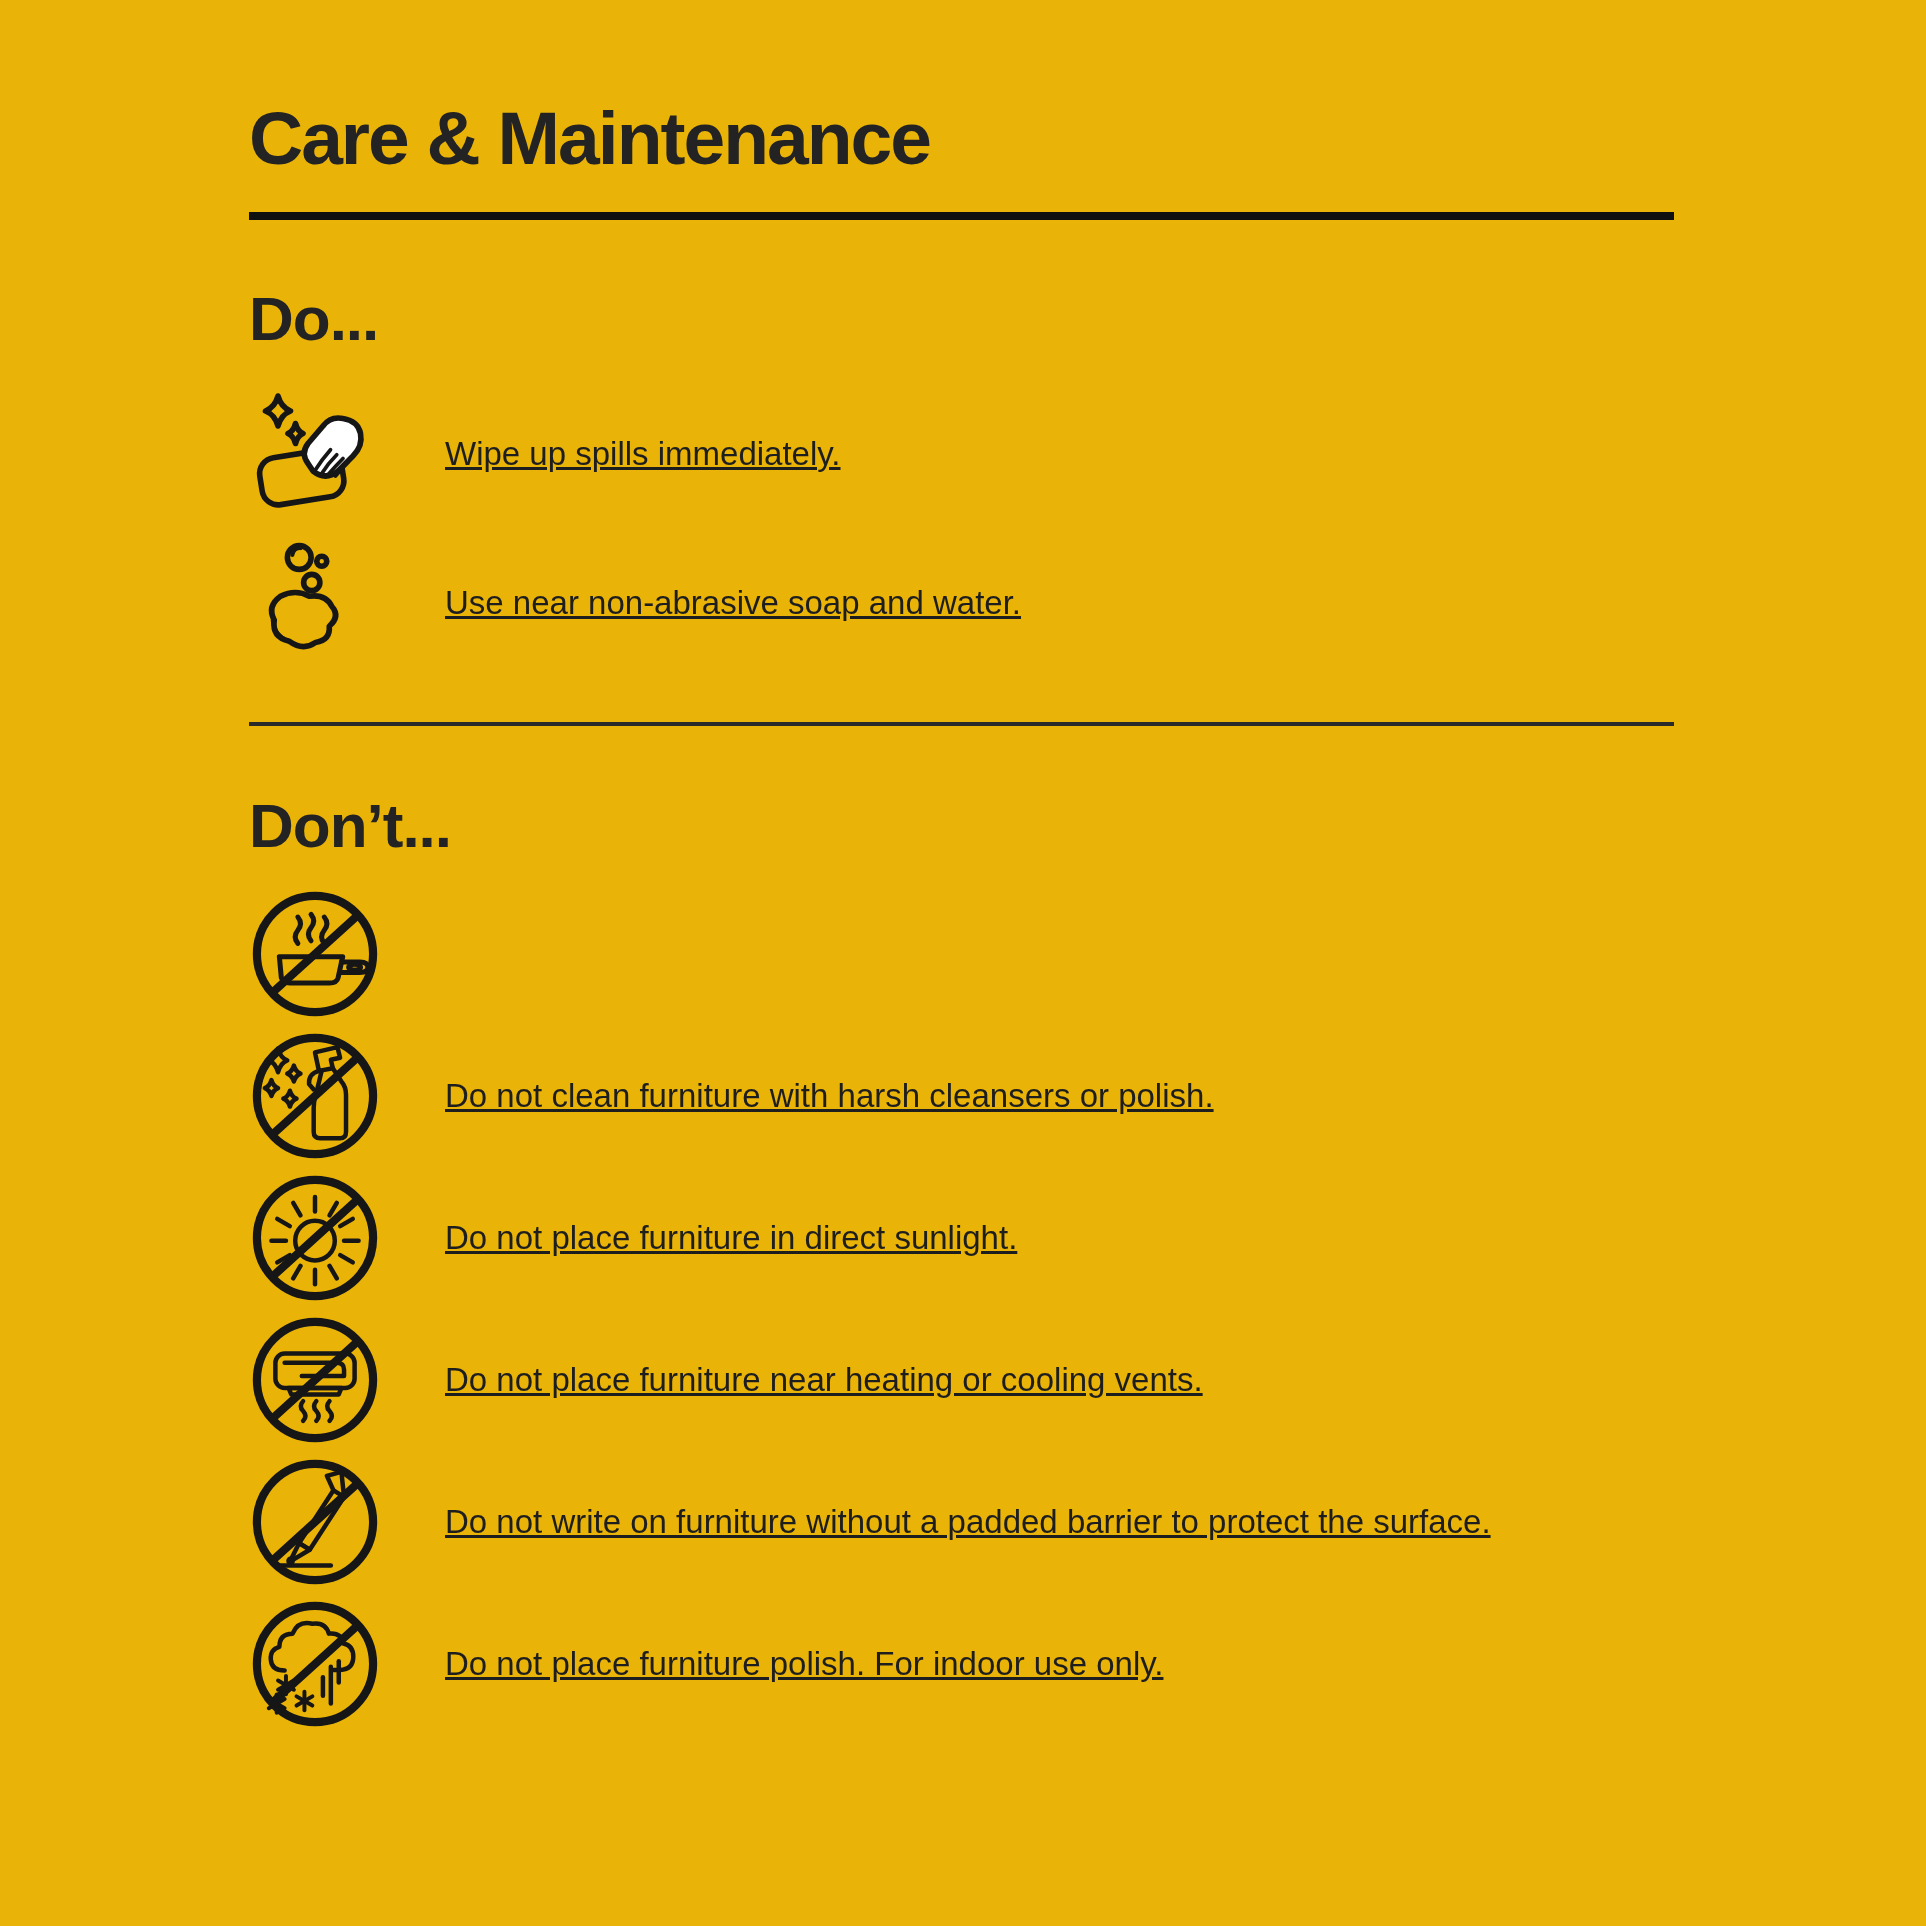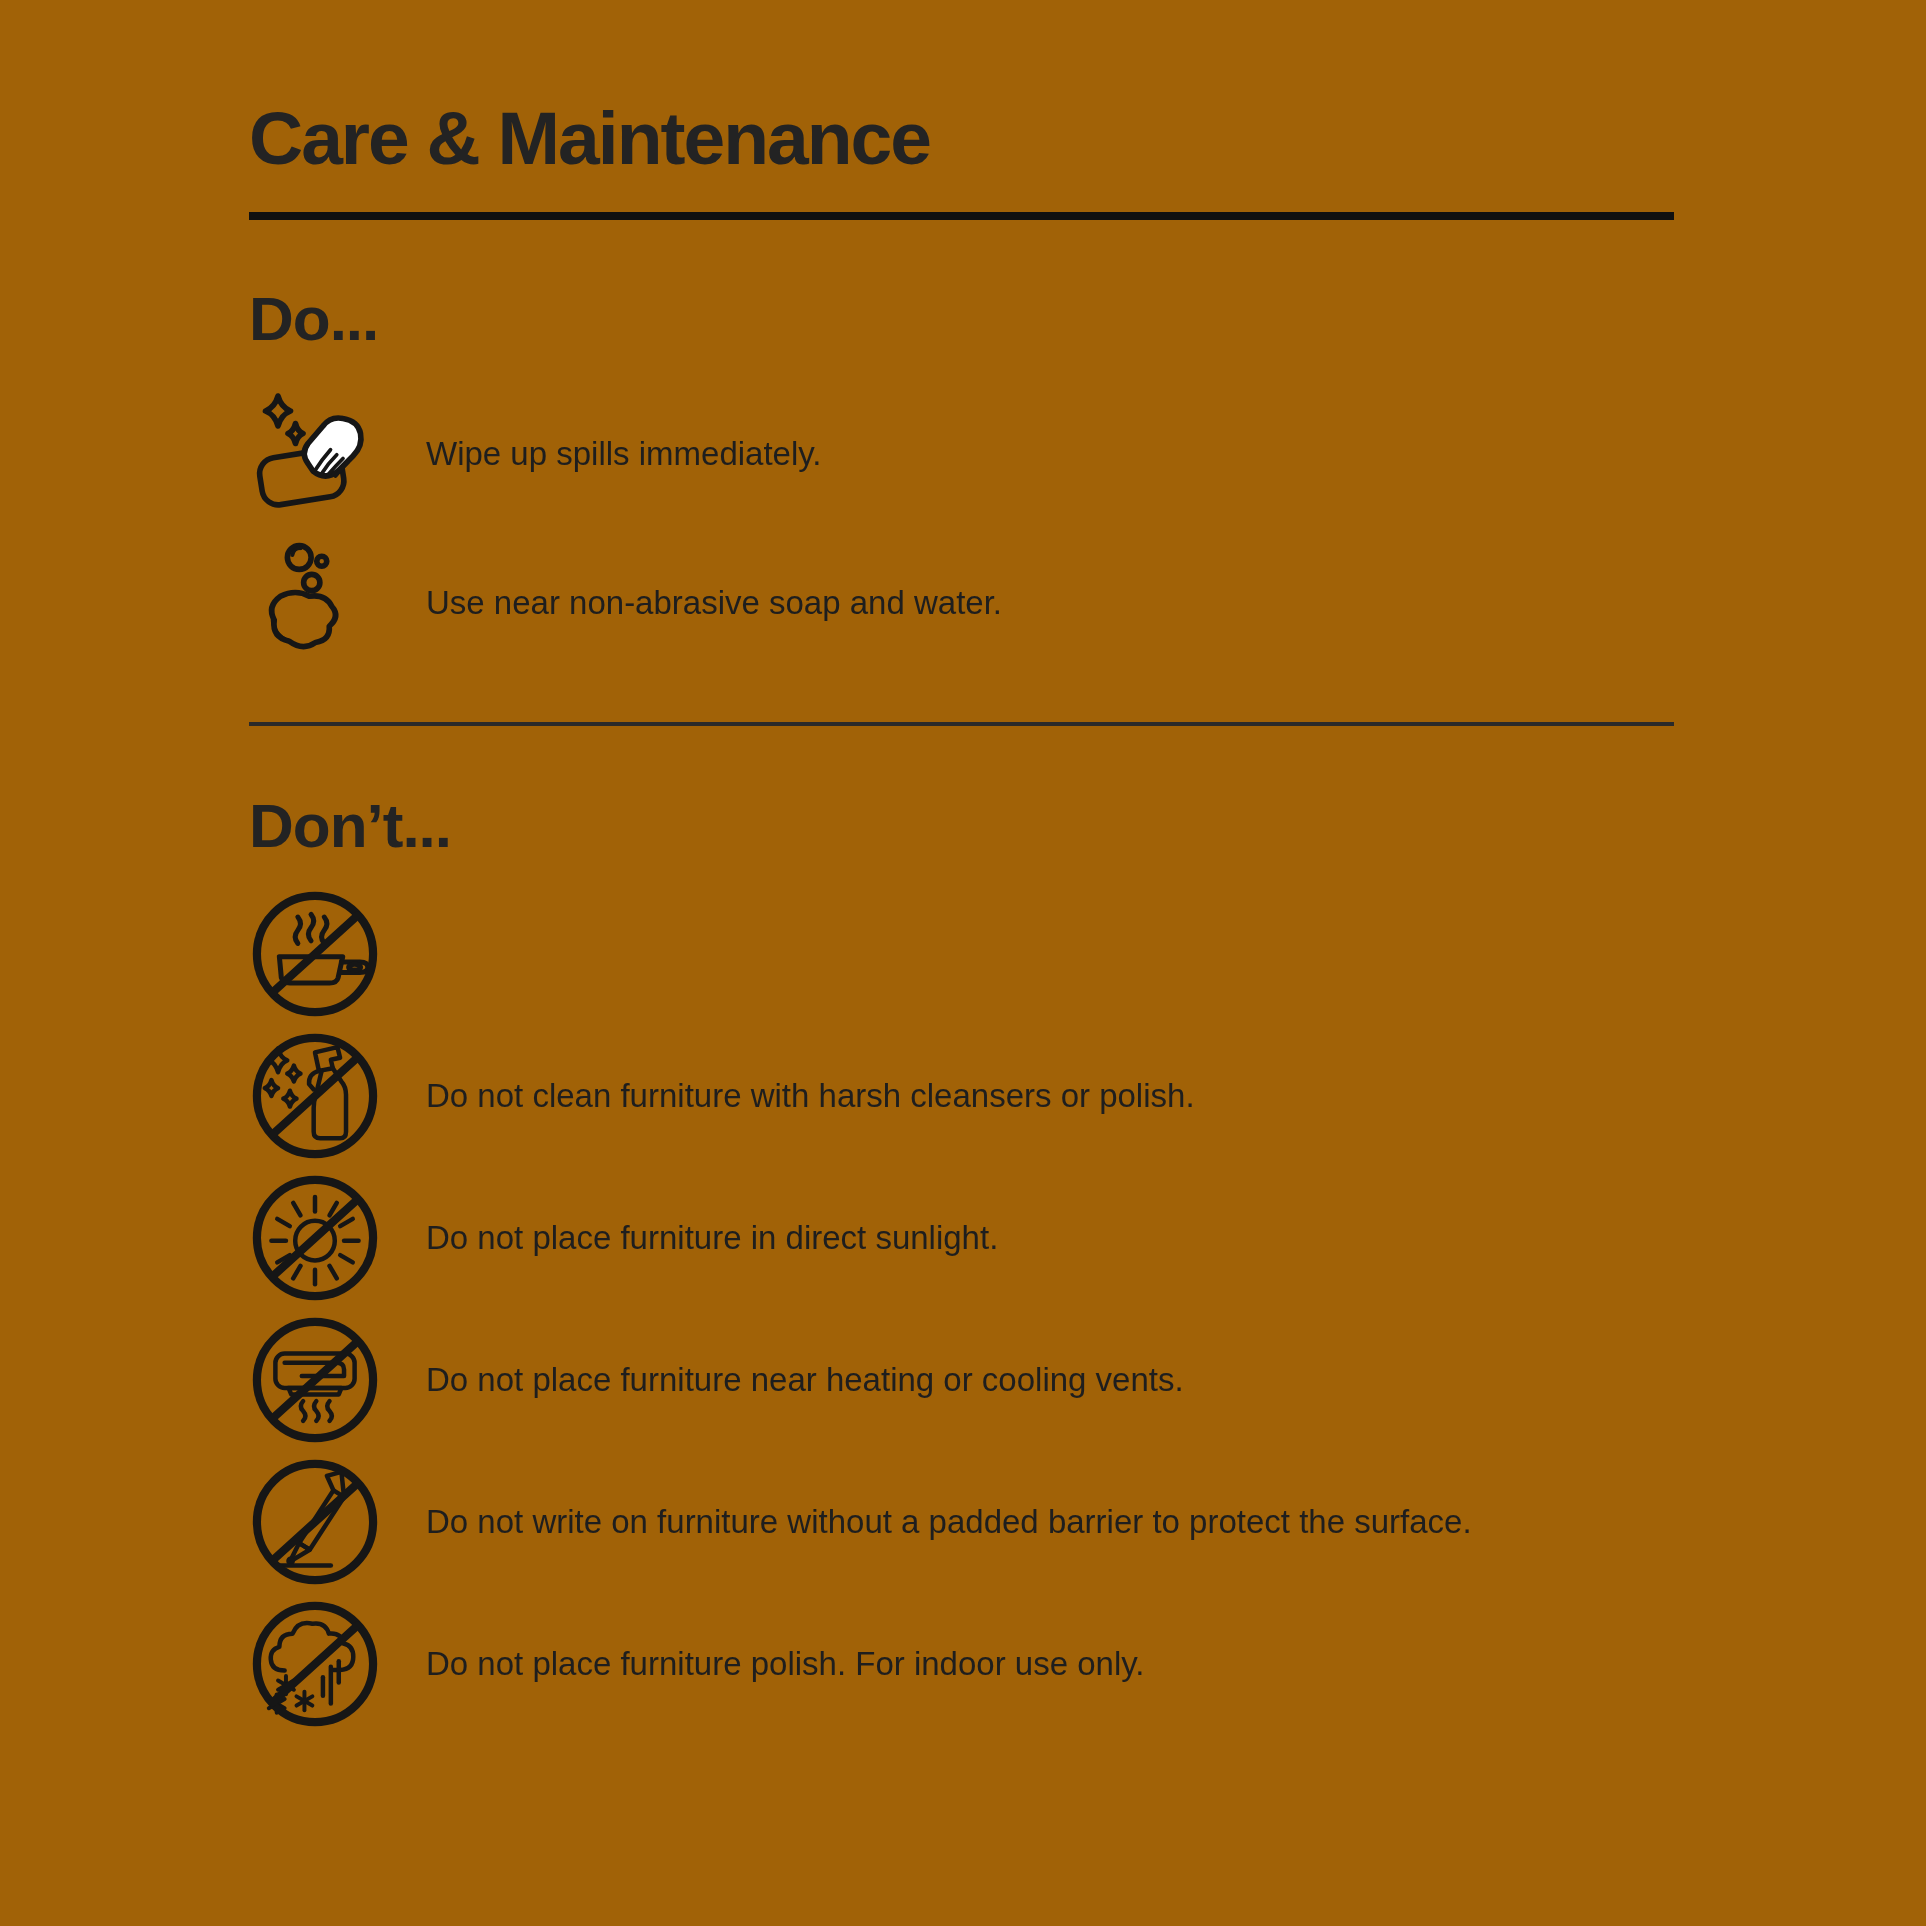--- a/index.html
+++ b/index.html
@@ -6,21 +6,21 @@
   html,body { background:#ffffff; }
   body {
     width:1927px; height:1927px;
     font-family:"Liberation Sans","DejaVu Sans",sans-serif;
     color:#1b1b1b;
   }
   .page {
     position:relative;
     width:1927px; height:1927px;
     padding:97px 253px 0 249px;
-    background:#a16207;
+    background:#eab308;
     overflow:hidden;
   }
   .title {
     font-size:75px; font-weight:bold; letter-spacing:-2px;
     color:#232323; line-height:1.1;
   }
   .title-rule {
     height:8px; background:#101010; margin-top:32px;
   }
   .section-heading {
@@ -38,23 +38,24 @@
   .dont .row { height:142px; }
   .dont .row:first-of-type { margin-top:22px; }
   .icon-box {
     flex:0 0 132px; width:132px; height:132px;
     display:flex; align-items:center; justify-content:center;
   }
   .icon-box svg { display:block; }
   .do .icon-box svg { width:125px; height:125px; }
   .dont .icon-box svg { width:132px; height:132px; }
   .item-text {
-    margin-left:45px;
+    margin-left:64px;
     font-size:33px; line-height:1.25; color:#1e1e1e;
     white-space:nowrap;
+    text-decoration:underline;
   }
   .ink { stroke:#161616; fill:none; stroke-linecap:round; stroke-linejoin:round; }
 </style>
 </head>
 <body>
 
 <div class="page">
 
   <h1 class="title">Care &amp; Maintenance</h1>
   <div class="title-rule"></div>

